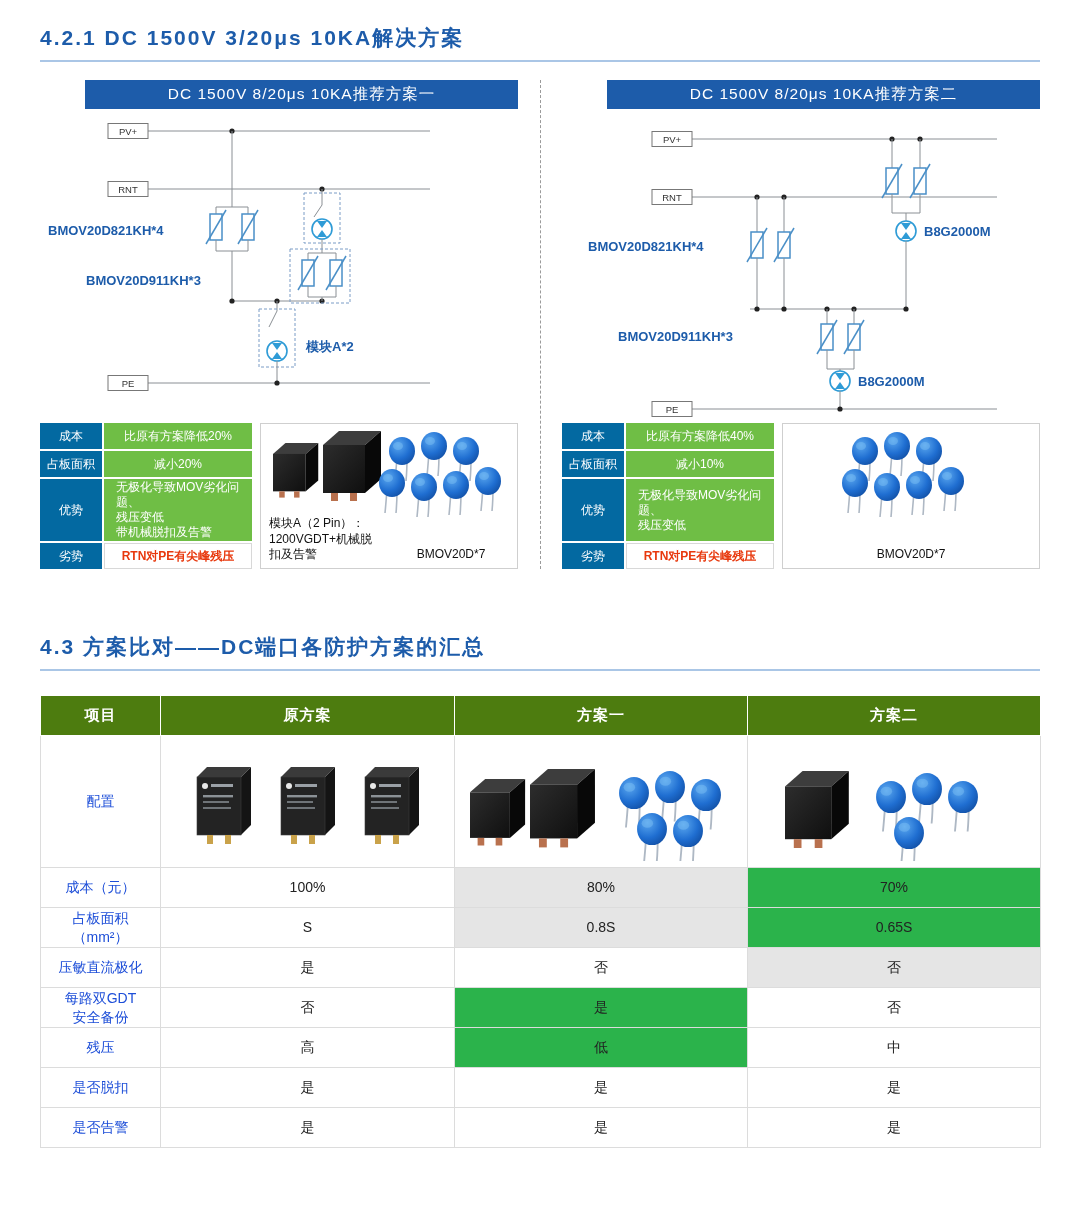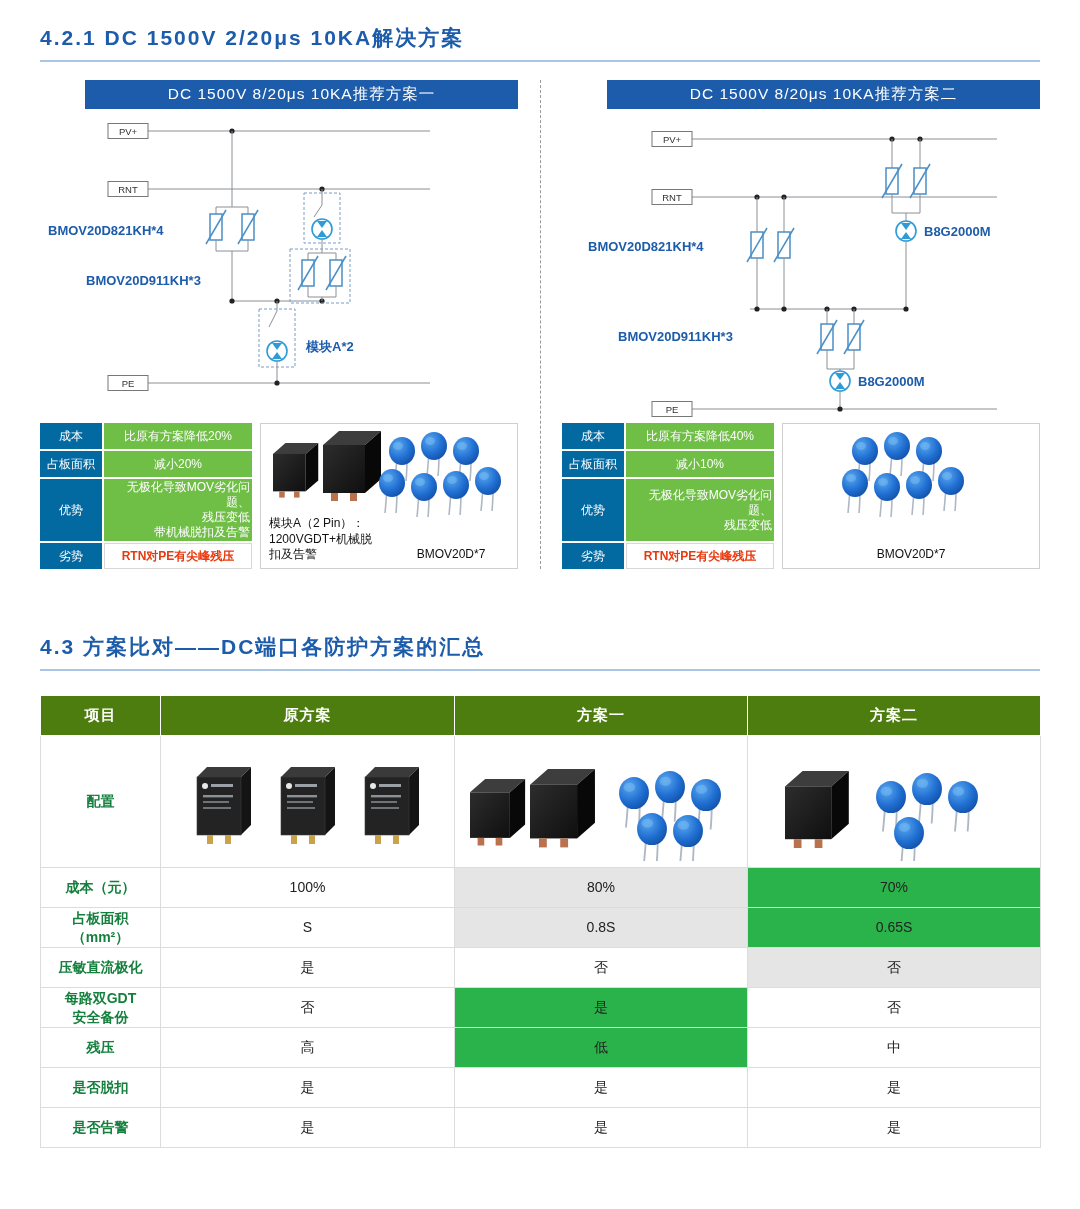--- a/index.html
+++ b/index.html
@@ -35,40 +35,40 @@
   .panel-footer { display: flex; gap: 8px; height: 146px; }
   .spec-grid {
     width: 212px; flex: 0 0 212px;
     display: grid; grid-template-columns: 62px 1fr;
     grid-template-rows: 26px 26px 62px 26px; gap: 2px;
     font-size: 12px;
   }
   .spec-label { background: #0369a1; color: #fff; display: flex; align-items: center; justify-content: center; text-align: center; }
   .spec-val {
     background: #6fbe45; color: #fff; display: flex; align-items: center; justify-content: center;
-    text-align: right; white-space: pre-line; line-height: 1.25; padding: 0 2px;
+    text-align: left; white-space: pre-line; line-height: 1.25; padding: 0 12px;
   }
   .spec-val.bad { background: #fff; color: #e8380d; border: 1px solid #d8d8d8; font-weight: bold; }
 
   .prod-box { flex: 1; border: 1px solid #cfcfcf; display: flex; gap: 4px; padding: 3px 6px; min-width: 0; }
   .prod-cell { display: flex; flex-direction: column; align-items: center; justify-content: space-between; padding: 2px; min-width: 0; }
   .prod-cell.grow { flex: 1; }
   .prod-caption { font-size: 12px; color: #111; text-align: center; white-space: pre-line; line-height: 1.3; }
   .prod-caption.left { align-self: flex-start; text-align: left; }
 
   .cmp-table { margin: 24px 40px 0 40px; width: 1000px; border-collapse: collapse; table-layout: fixed; }
   .cmp-table th {
     background: #4d7c0f; color: #fff; font-size: 15px; font-weight: bold;
     height: 40px; border: 1px solid #ffffff; letter-spacing: 1px;
   }
   .cmp-table td {
     border: 1px solid #dcdcdc; text-align: center; font-size: 14px;
     height: 40px; white-space: pre-line; line-height: 1.3; vertical-align: middle;
   }
-  .cmp-table td.rowlabel { font-weight: bold; color: #15803d; }
+  .cmp-table td.rowlabel { font-weight: normal; color: #1d4ed8; }
   .cmp-table td.hl-light { background: #e5e5e5; }
   .cmp-table td.hl-dark  { background: #2bb34b; }
   .cmp-table tr.cfg-row td { height: 132px; }
   .s2 { margin-top: 64px; }
 </style>
 </head>
 <body>
 
 <svg width="0" height="0" style="position:absolute" aria-hidden="true">
   <defs>
@@ -134,21 +134,21 @@
       <polygon points="-5,-8 5,-8 0,-1" fill="#2e9bd6"></polygon>
       <polygon points="-5,8 5,8 0,1" fill="#2e9bd6"></polygon>
     </g>
 
     <g id="busTag">
       <rect x="0" y="0" width="40" height="15" fill="#ffffff" stroke="#777" stroke-width="1"></rect>
     </g>
   </defs>
 </svg>
 
-<div class="section-title">4.2.1  DC 1500V 2/20μs 10KA解决方案</div>
+<div class="section-title">4.2.1  DC 1500V 3/20μs 10KA解决方案</div>
 
 <div class="panels">
   <div class="divider"></div>
 
   <div class="panel">
     <div class="panel-title">DC 1500V 8/20μs 10KA推荐方案一</div>
 
     <svg class="circuit" viewBox="0 0 478 314">
 
       <line class="w" x1="108" y1="22" x2="390" y2="22"></line>

